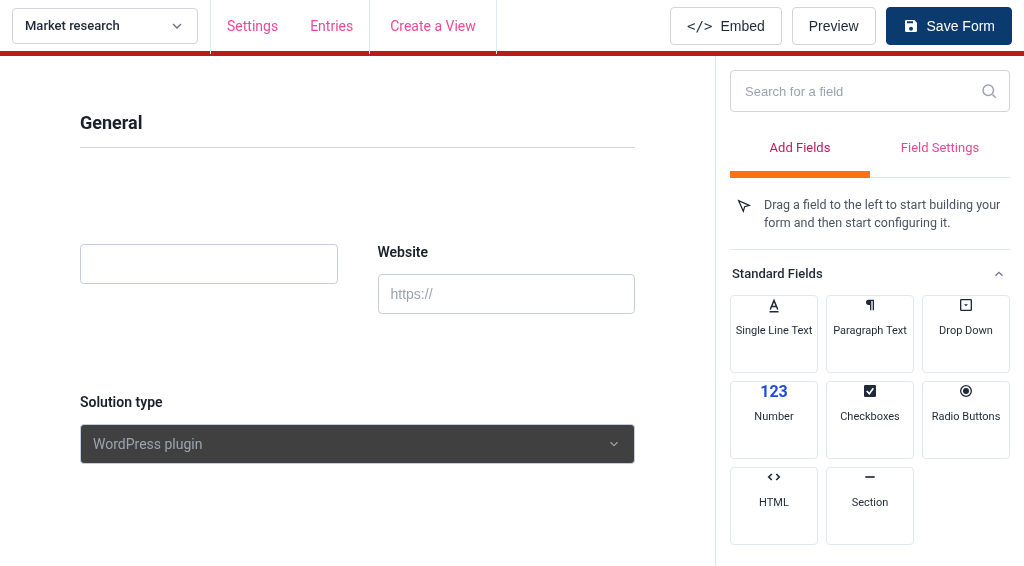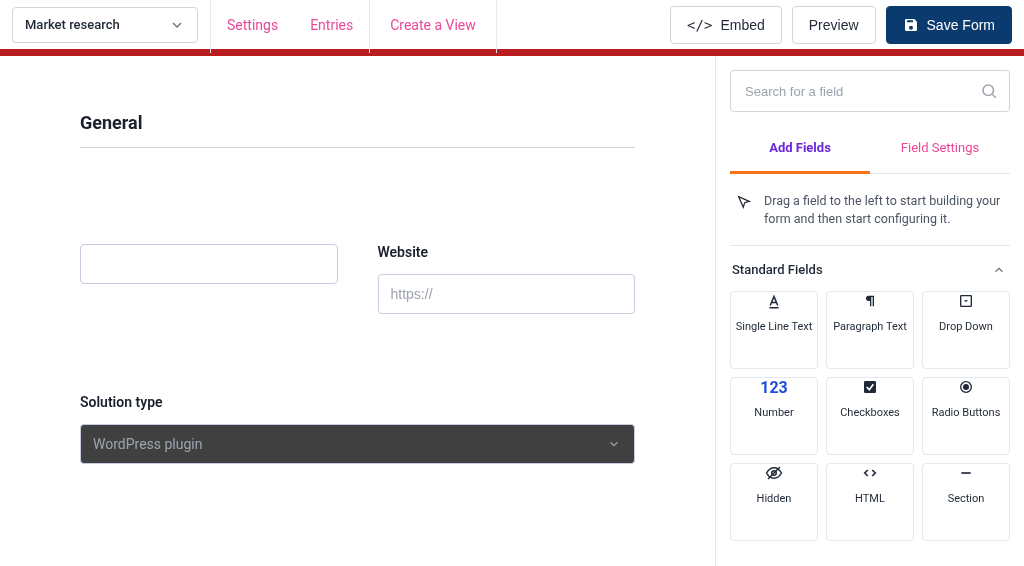--- a/index.html
+++ b/index.html
@@ -8,21 +8,21 @@
       background: #fff;
       color: #1a202c;
       width: 1024px;
       height: 566px;
       overflow: hidden;
     }
     .topbar {
       display: flex;
       align-items: center;
       height: 56px;
-      border-bottom: 7px solid #b91c1c;
+      border-bottom: 5px solid #b91c1c;
       padding: 0 12px;
     }
     .form-selector {
       display: flex;
       align-items: center;
       justify-content: space-between;
       width: 186px;
       height: 36px;
       border: 1px solid #d1d5db;
       border-radius: 4px;
@@ -172,23 +172,23 @@
     }
     .tab {
       flex: 1;
       text-align: center;
       padding: 16px 0;
       font-size: 13px;
       color: #ec4899;
       cursor: pointer;
     }
     .tab.active {
-      color: #6d28d9;
-      font-weight: 700;
-      border-bottom: 3px solid #f97316;
+      color: #be185d;
+      font-weight: 400;
+      border-bottom: 7px solid #f97316;
       margin-bottom: -1px;
     }
     .hint {
       display: flex;
       gap: 12px;
       align-items: flex-start;
       padding: 18px 8px 18px 6px;
       border-bottom: 1px solid #e2e8f0;
       font-size: 12.5px;
       color: #4b5563;
@@ -366,30 +366,20 @@
         <span class="ticon">
           <svg viewBox="0 0 24 24" width="16" height="16" fill="none" stroke="#1f2937" stroke-width="2">
               <circle cx="12" cy="12" r="8"></circle>
               <circle cx="12" cy="12" r="3.5" fill="#1f2937"></circle>
             </svg>
         </span>
         <span class="tile-label">Radio Buttons</span>
       </div>
       <div class="field-tile">
         <span class="ticon">
-          <svg viewBox="0 0 24 24" width="18" height="18" fill="none" stroke="#1f2937" stroke-width="2">
-              <path d="M2 12s4-7 10-7 10 7 10 7-4 7-10 7S2 12 2 12z"></path>
-              <circle cx="12" cy="12" r="3"></circle>
-              <line x1="4" y1="20" x2="20" y2="4"></line>
-            </svg>
-        </span>
-        <span class="tile-label">Hidden</span>
-      </div>
-      <div class="field-tile">
-        <span class="ticon">
           <svg viewBox="0 0 24 24" width="18" height="18" fill="none" stroke="#1f2937" stroke-width="2.2">
               <polyline points="9 8 5 12 9 16"></polyline>
               <polyline points="15 8 19 12 15 16"></polyline>
             </svg>
         </span>
         <span class="tile-label">HTML</span>
       </div>
       <div class="field-tile">
         <span class="ticon">
           <svg viewBox="0 0 24 24" width="16" height="16" stroke="#1f2937" stroke-width="2.5">

